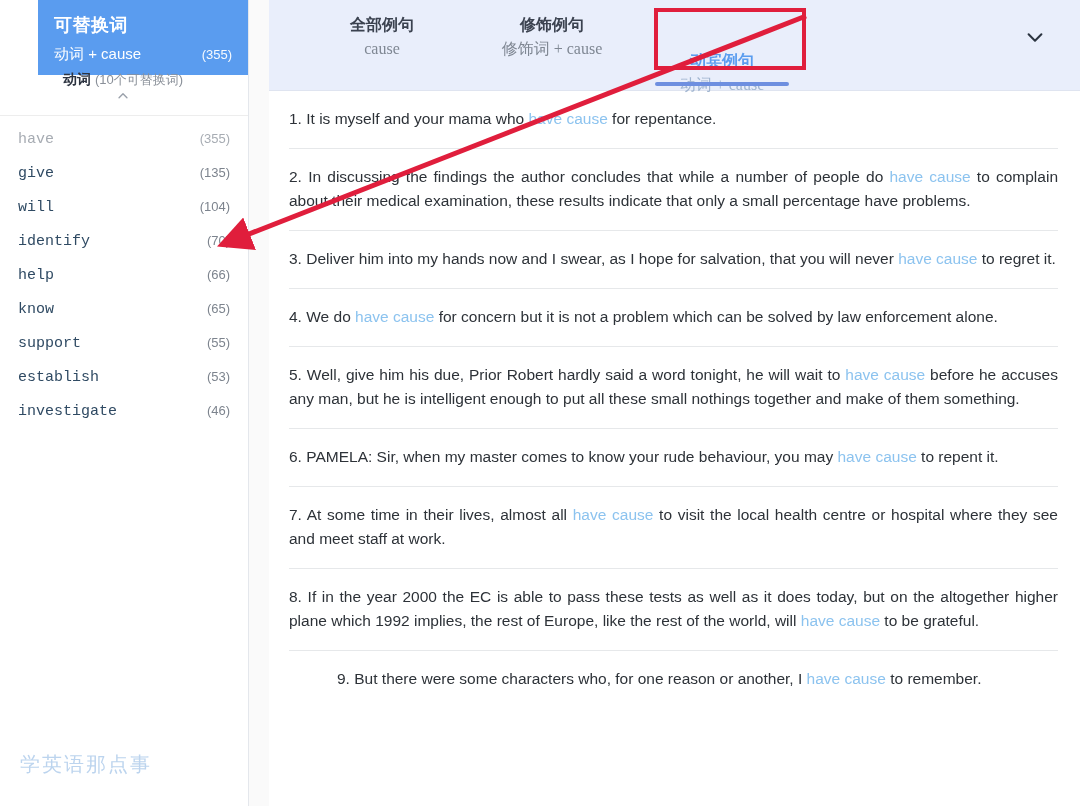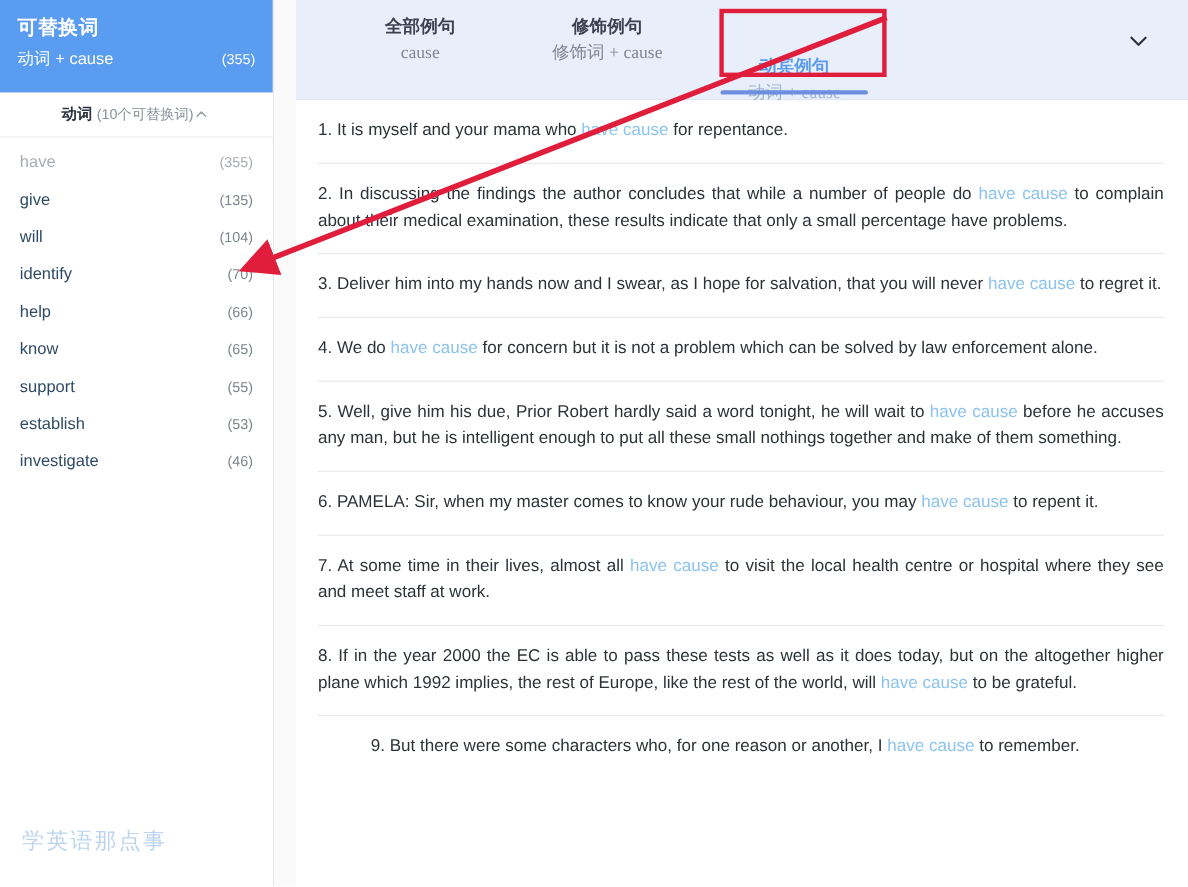--- a/index.html
+++ b/index.html
@@ -28,21 +28,22 @@
     background: #ffffff;
     border-right: 1px solid #e4e7ec;
     flex: 0 0 249px;
     overflow: hidden;
   }
 
   .sb-header {
     background: #5a9cef;
     color: #ffffff;
     padding: 12px 16px 14px 16px;
-    height: 84px;
+    height: 75px;
+    margin-left: 38px;
   }
   .sb-title {
     font-size: 18px;
     font-weight: bold;
     letter-spacing: 0.5px;
     line-height: 26px;
   }
   .sb-sub {
     display: flex;
     justify-content: space-between;
@@ -50,24 +51,25 @@
     margin-top: 6px;
     font-size: 15px;
     line-height: 20px;
   }
   .sb-sub-left { font-weight: normal; }
   .sb-sub-count { font-size: 13px; opacity: 0.95; }
 
   .sb-group {
     display: flex;
     align-items: center;
-    justify-content: center;
+    justify-content: flex-end;
     padding: 12px 18px 12px 16px;
     border-bottom: 1px solid #ededed;
     height: 41px;
+    flex-direction: column;
   }
   .sb-group-label { font-size: 14px; color: #2c3340; }
   .sb-group-label b { font-weight: bold; }
   .sb-group-label span.cnt { color: #8a9099; font-size: 13px; }
   .chev {
     width: 14px;
     height: 14px;
     color: #9aa1ab;
     display: inline-block;
   }
@@ -79,20 +81,21 @@
     align-items: baseline;
     justify-content: space-between;
     padding: 0 18px 0 18px;
     height: 34px;
     line-height: 34px;
     cursor: pointer;
   }
   .sb-item .w {
     font-size: 15px;
     color: #2f4a63;
+    font-family: Liberation Mono, monospace;
   }
   .sb-item.muted .w { color: #a7acb3; }
   .sb-item .c {
     font-size: 13px;
     color: #7d848e;
   }
   .sb-item.muted .c { color: #a7acb3; }
 
   .watermark {
     position: absolute;

